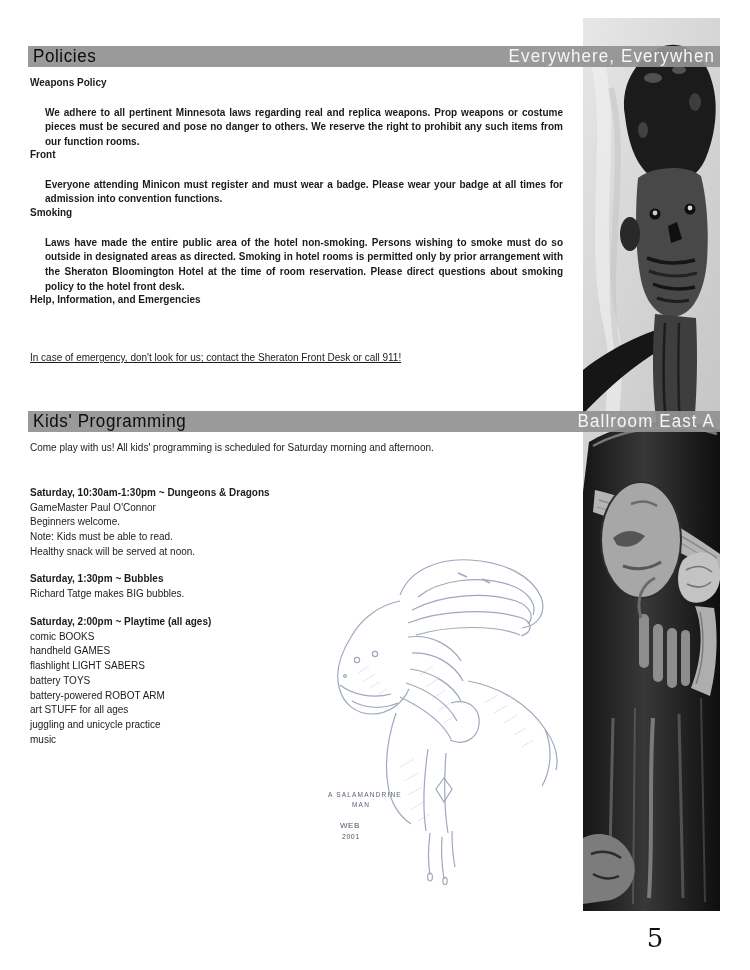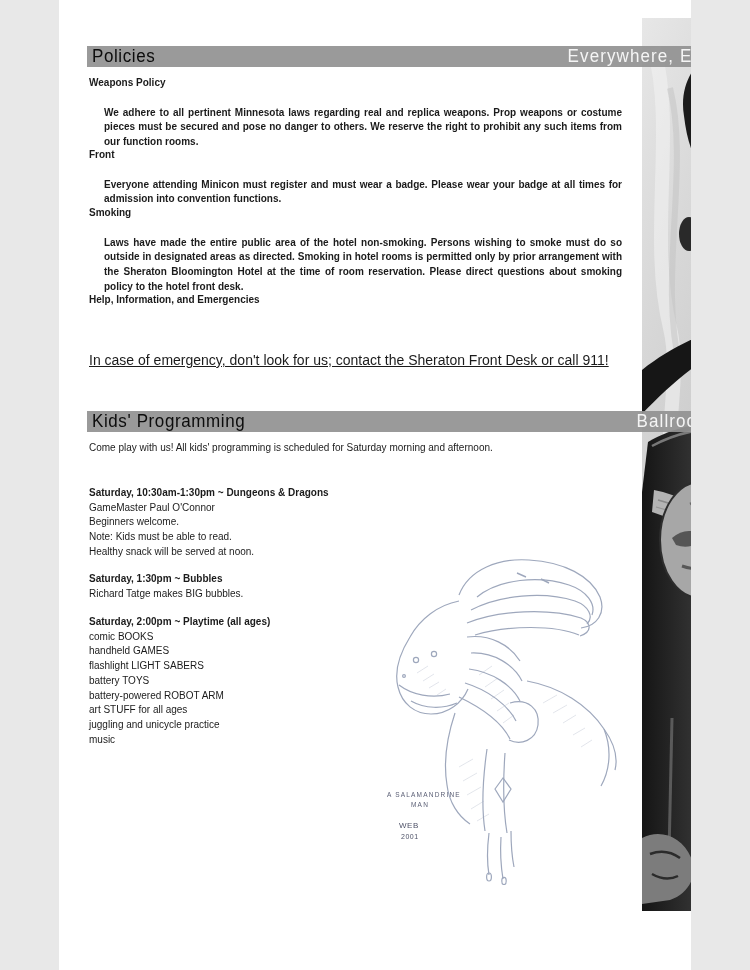--- a/index.html
+++ b/index.html
@@ -1,17 +1,17 @@
 <!DOCTYPE html>
 <html><head>
 <meta charset="utf-8">
 <style>
   html,body { margin:0; padding:0; background:#e8e8e8; }
   .page {
-    position:relative; width:632px; height:970px; margin:0 auto;
+    position:relative; width:750px; height:970px; margin:0 auto;
     background:#ffffff; overflow:hidden;
     font-family:"Liberation Sans", sans-serif; color:#1b1b1b;
   }
   
   .bar {
     position:absolute; left:28px; width:692px; height:21px;
     background:rgba(146,146,146,0.93);
     display:flex; justify-content:space-between; align-items:center;
     padding:0 5px; box-sizing:border-box; z-index:3;
   }
@@ -26,21 +26,21 @@
   }
   
   .tblock {
     position:absolute; left:30px; width:548px;
     font-size:10px; line-height:14.7px;
   }
   .tblock .hd { font-weight:bold; margin:0 0 0 0; }
   .tblock .body { margin:15px; text-align:justify;font-weight:bold; }
   .note {
     position:absolute; left:30px; width:548px;
-    font-size:14px; text-decoration:underline;
+    font-size:10px; text-decoration:underline;
   }
   .kline { margin:0; }
   .narrow { width:420px; }
   
   .artwork {
     position:absolute; left:583px; top:18px; width:137px; height:893px;
     z-index:1;
   }
   
   .sketch {

